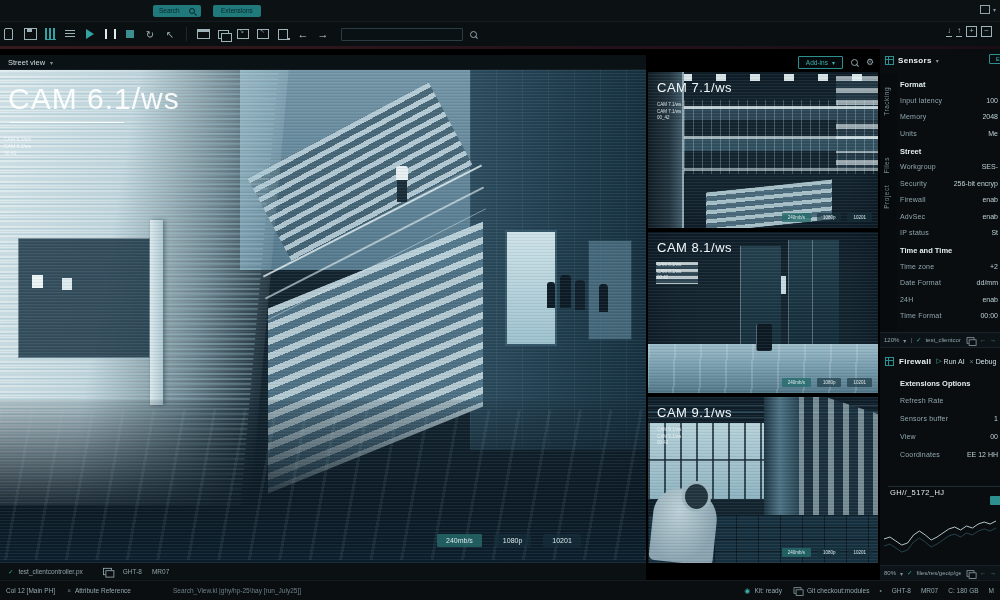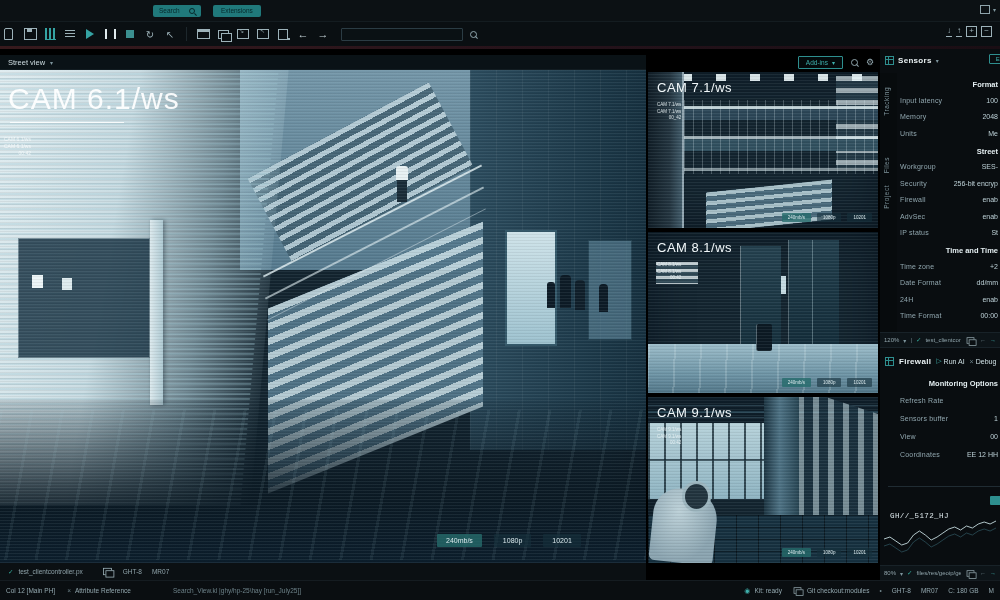--- a/index.html
+++ b/index.html
@@ -44,21 +44,21 @@
   .tb-sep{width:1px;height:14px;background:#1d272c;margin:0 6px;}
   .tb-input{width:120px;height:11px;background:#0a1114;border:1px solid #2b3c44;border-radius:1px;margin-left:8px;}
   .i-searchsm{width:5px;height:5px;border:1px solid #8fa4ab;border-radius:50%;position:relative;display:inline-block;}
   .i-searchsm::after{content:"";position:absolute;width:3px;height:1px;background:#8fa4ab;transform:rotate(45deg);left:4px;top:5px;}
   .tb-right{position:absolute;display:flex;gap:4px;right:8px;top:26px;align-items:center;color:#9db2b9;}
   .i-tray{font-size:8px;border-bottom:1px solid #9db2b9;padding:0 1px 1px 1px;line-height:8px;}
   .i-plusbox{width:9px;height:9px;border:1px solid #9db2b9;font-size:8px;line-height:8px;text-align:center;}
   .redline{left:0;top:46px;width:1000px;height:3px;background:linear-gradient(90deg,#371a1d,#24121a 60%,#1a0e14);}
 
   
-  .workspace{left:0;top:49px;width:1000px;height:531px;background:#000;text-align:right;}
+  .workspace{left:0;top:49px;width:1000px;height:531px;background:#000;}
 
   .view-tabbar{left:0;top:6px;width:646px;height:15px;background:#0a1216;display:flex;align-items:center;
                padding-left:8px;box-sizing:border-box;font-size:7.5px;color:#cfdde2;gap:5px;border-bottom:1px solid #121c21;}
   .caret{font-size:6px;color:#7d949c;}
 
   .scene{overflow:hidden;background:#13242f;}
   .scene .art,.scene .art div{position:absolute;}
   .scan::after{content:"";position:absolute;inset:0;pointer-events:none;
     background:repeating-linear-gradient(0deg,rgba(215,238,243,.07) 0 1px,rgba(0,0,0,.06) 1px 2px,transparent 2px 3px);}
   .vin{box-shadow:inset 0 0 40px rgba(0,10,18,.55);}
@@ -494,21 +494,21 @@
             <span>Run AI</span>
           </span>
           <span class="mon-btn">
             <span class="dim">×</span>
             <span>Debug</span>
           </span>
         </div>
         <div class="s-body" style="top:22px;">
 
         <div class="s-item">
-              <div class="row-h">Monitoring Options</div>
+              <div class="row-h">Extensions Options</div>
 
             </div>
             <div class="s-item">
 
               <div class="row-pair" style="height:18px;">
                 <span class="row-l">Refresh Rate</span>
                 <span class="row-v"></span>
               </div>
             </div>
             <div class="s-item">
@@ -527,21 +527,21 @@
             </div>
             <div class="s-item">
 
               <div class="row-pair" style="height:18px;">
                 <span class="row-l">Coordinates</span>
                 <span class="row-v">EE 12 HH</span>
               </div>
             </div>
           </div>
         <div class="mon-divider" style="top:134px;"></div>
-        <div class="dev-id" style="top:160px;font-family:Liberation Mono, monospace;">GH//_5172_HJ</div>
+        <div class="dev-id" style="top:136px;">GH//_5172_HJ</div>
         <div class="dev-btn" style="top:144px;"></div>
         <svg class="spark" width="116" height="62" viewBox="0 0 116 62">
           <polyline id="spark2" points="2.0,49 7.9,47 13.8,51 19.7,55 25.6,53 31.5,45 37.4,41 43.3,45 49.2,50 55.1,47 60.9,43 66.8,39 72.7,37 78.6,40 84.5,36 90.4,38 96.3,34 102.2,32 108.1,34 114.0,31" fill="none" stroke="#3f7584" stroke-width="1" opacity="0.5"></polyline>
           <polyline id="spark1" points="2.0,42 7.9,40 13.8,44 19.7,48 25.6,46 31.5,38 37.4,34 43.3,38 49.2,43 55.1,40 60.9,36 66.8,32 72.7,30 78.6,33 84.5,29 90.4,31 96.3,27 102.2,25 108.1,27 114.0,24" fill="none" stroke="#cfe6ea" stroke-width="1" opacity="0.85"></polyline>
         </svg>
       </div>
 
       <div class="mini-bar" style="top:516px;">
         <span>80%</span>
         <span class="caret">▾</span>

